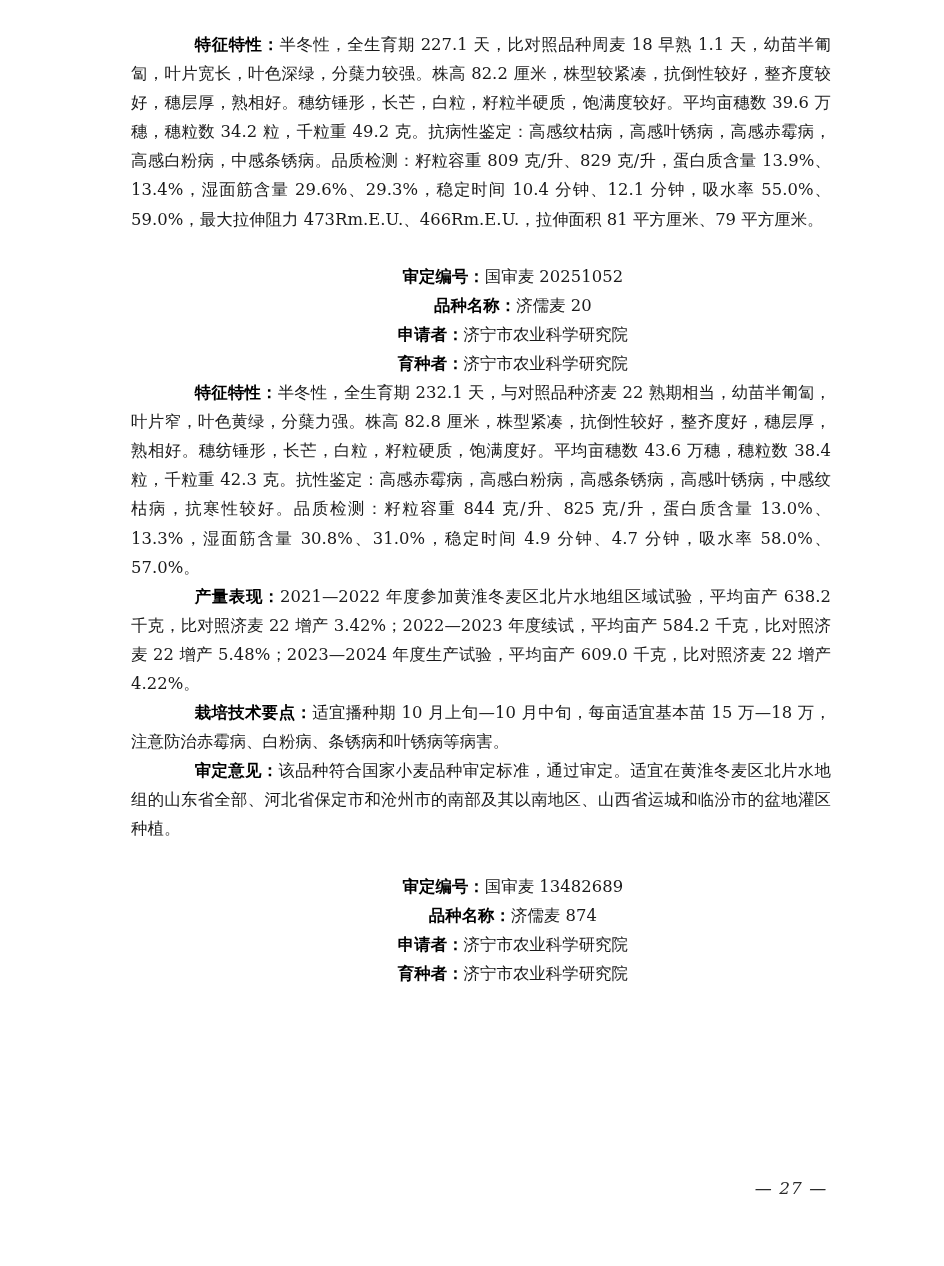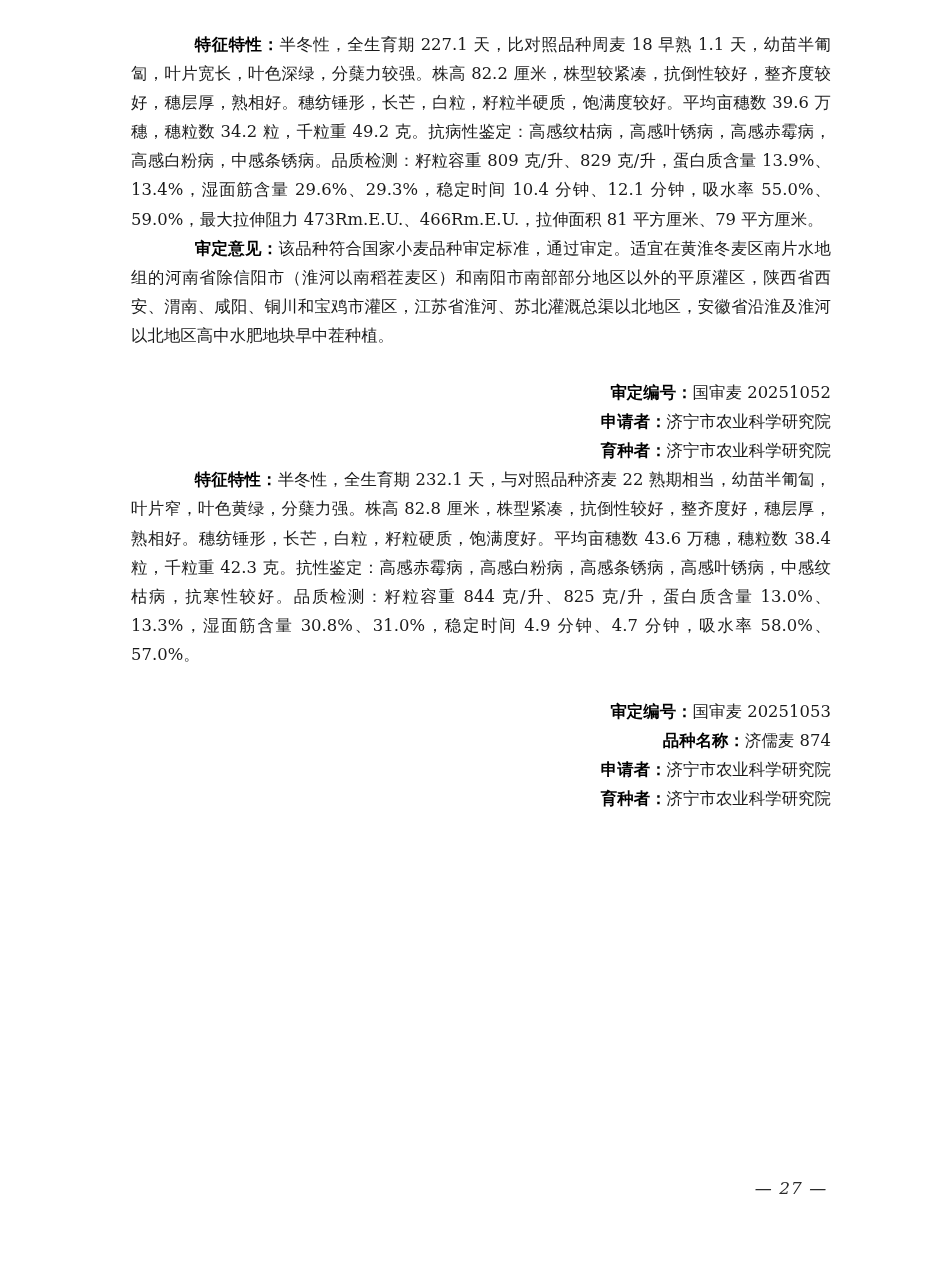--- a/index.html
+++ b/index.html
@@ -38,21 +38,21 @@
     text-justify: inter-ideograph;
     letter-spacing: 0.05px;
     color: #1a1a1a;
   }
   p.indent {
     text-indent: 2em;
   }
   
   p.record-line {
     text-indent: 2em;
-    text-align: right;
+    text-align: center;
   }
   .lbl {
     font-weight: bold;
     color: #000;
     padding-left: 31px;
   }
   .gap-block {
     height: 28px;
   }
   .pagenum {
@@ -74,37 +74,40 @@
   }
 </style>
 </head>
 <body>
 
 <div class="page">
   <div class="content">
 
     <div>
       <p class="indent"><span class="lbl">特征特性：</span><span>半冬性，全生育期 227.1 天，比对照品种周麦 18 早熟 1.1 天，幼苗半匍匐，叶片宽长，叶色深绿，分蘖力较强。株高 82.2 厘米，株型较紧凑，抗倒性较好，整齐度较好，穗层厚，熟相好。穗纺锤形，长芒，白粒，籽粒半硬质，饱满度较好。平均亩穗数 39.6 万穗，穗粒数 34.2 粒，千粒重 49.2 克。抗病性鉴定：高感纹枯病，高感叶锈病，高感赤霉病，高感白粉病，中感条锈病。品质检测：籽粒容重 809 克/升、829 克/升，蛋白质含量 13.9%、13.4%，湿面筋含量 29.6%、29.3%，稳定时间 10.4 分钟、12.1 分钟，吸水率 55.0%、59.0%，最大拉伸阻力 473Rm.E.U.、466Rm.E.U.，拉伸面积 81 平方厘米、79 平方厘米。</span></p>
-      <p class="indent"><span class="lbl">审定意见：</span><span>该品种符合国家小麦品种审定标准，通过审定。适宜在黄淮冬麦区南片水地组的河南省除信阳市（淮河以南稻茬麦区）和南阳市南部部分地区以外的平原灌区，陕西省西安、渭南、咸阳、铜川和宝鸡市灌区，江苏省淮河、苏北灌溉总渠以北地区，安徽省沿淮及淮河以北地区高中水肥地块早中茬种植。</span></p>
     </div>
 
     <div class="gap-block"></div>
 
     <div>
       <p class="record-line"><span class="lbl">审定编号：</span><span>国审麦 20251052</span></p>
+      <p class="record-line"><span class="lbl">品种名称：</span><span>济儒麦 20</span></p>
       <p class="record-line"><span class="lbl">申请者：</span><span>济宁市农业科学研究院</span></p>
       <p class="record-line"><span class="lbl">育种者：</span><span>济宁市农业科学研究院</span></p>
 
       <p class="indent"><span class="lbl">特征特性：</span><span>半冬性，全生育期 232.1 天，与对照品种济麦 22 熟期相当，幼苗半匍匐，叶片窄，叶色黄绿，分蘖力强。株高 82.8 厘米，株型紧凑，抗倒性较好，整齐度好，穗层厚，熟相好。穗纺锤形，长芒，白粒，籽粒硬质，饱满度好。平均亩穗数 43.6 万穗，穗粒数 38.4 粒，千粒重 42.3 克。抗性鉴定：高感赤霉病，高感白粉病，高感条锈病，高感叶锈病，中感纹枯病，抗寒性较好。品质检测：籽粒容重 844 克/升、825 克/升，蛋白质含量 13.0%、13.3%，湿面筋含量 30.8%、31.0%，稳定时间 4.9 分钟、4.7 分钟，吸水率 58.0%、57.0%。</span></p>
+      <p class="indent"><span class="lbl">产量表现：</span><span>2021—2022 年度参加黄淮冬麦区北片水地组区域试验，平均亩产 638.2 千克，比对照济麦 22 增产 3.42%；2022—2023 年度续试，平均亩产 584.2 千克，比对照济麦 22 增产 5.48%；2023—2024 年度生产试验，平均亩产 609.0 千克，比对照济麦 22 增产 4.22%。</span></p>
+      <p class="indent"><span class="lbl">栽培技术要点：</span><span>适宜播种期 10 月上旬—10 月中旬，每亩适宜基本苗 15 万—18 万，注意防治赤霉病、白粉病、条锈病和叶锈病等病害。</span></p>
+      <p class="indent"><span class="lbl">审定意见：</span><span>该品种符合国家小麦品种审定标准，通过审定。适宜在黄淮冬麦区北片水地组的山东省全部、河北省保定市和沧州市的南部及其以南地区、山西省运城和临汾市的盆地灌区种植。</span></p>
     </div>
 
     <div class="gap-block"></div>
 
     <div>
-      <p class="record-line"><span class="lbl">审定编号：</span><span>国审麦 20251053</span></p>
+      <p class="record-line"><span class="lbl">审定编号：</span><span>国审麦 13482689</span></p>
       <p class="record-line"><span class="lbl">品种名称：</span><span>济儒麦 874</span></p>
       <p class="record-line"><span class="lbl">申请者：</span><span>济宁市农业科学研究院</span></p>
       <p class="record-line"><span class="lbl">育种者：</span><span>济宁市农业科学研究院</span></p>
 
     </div>
 
   </div>
 
   <div class="pagenum">
     <span class="pagenum-inner">— 27 —</span>

